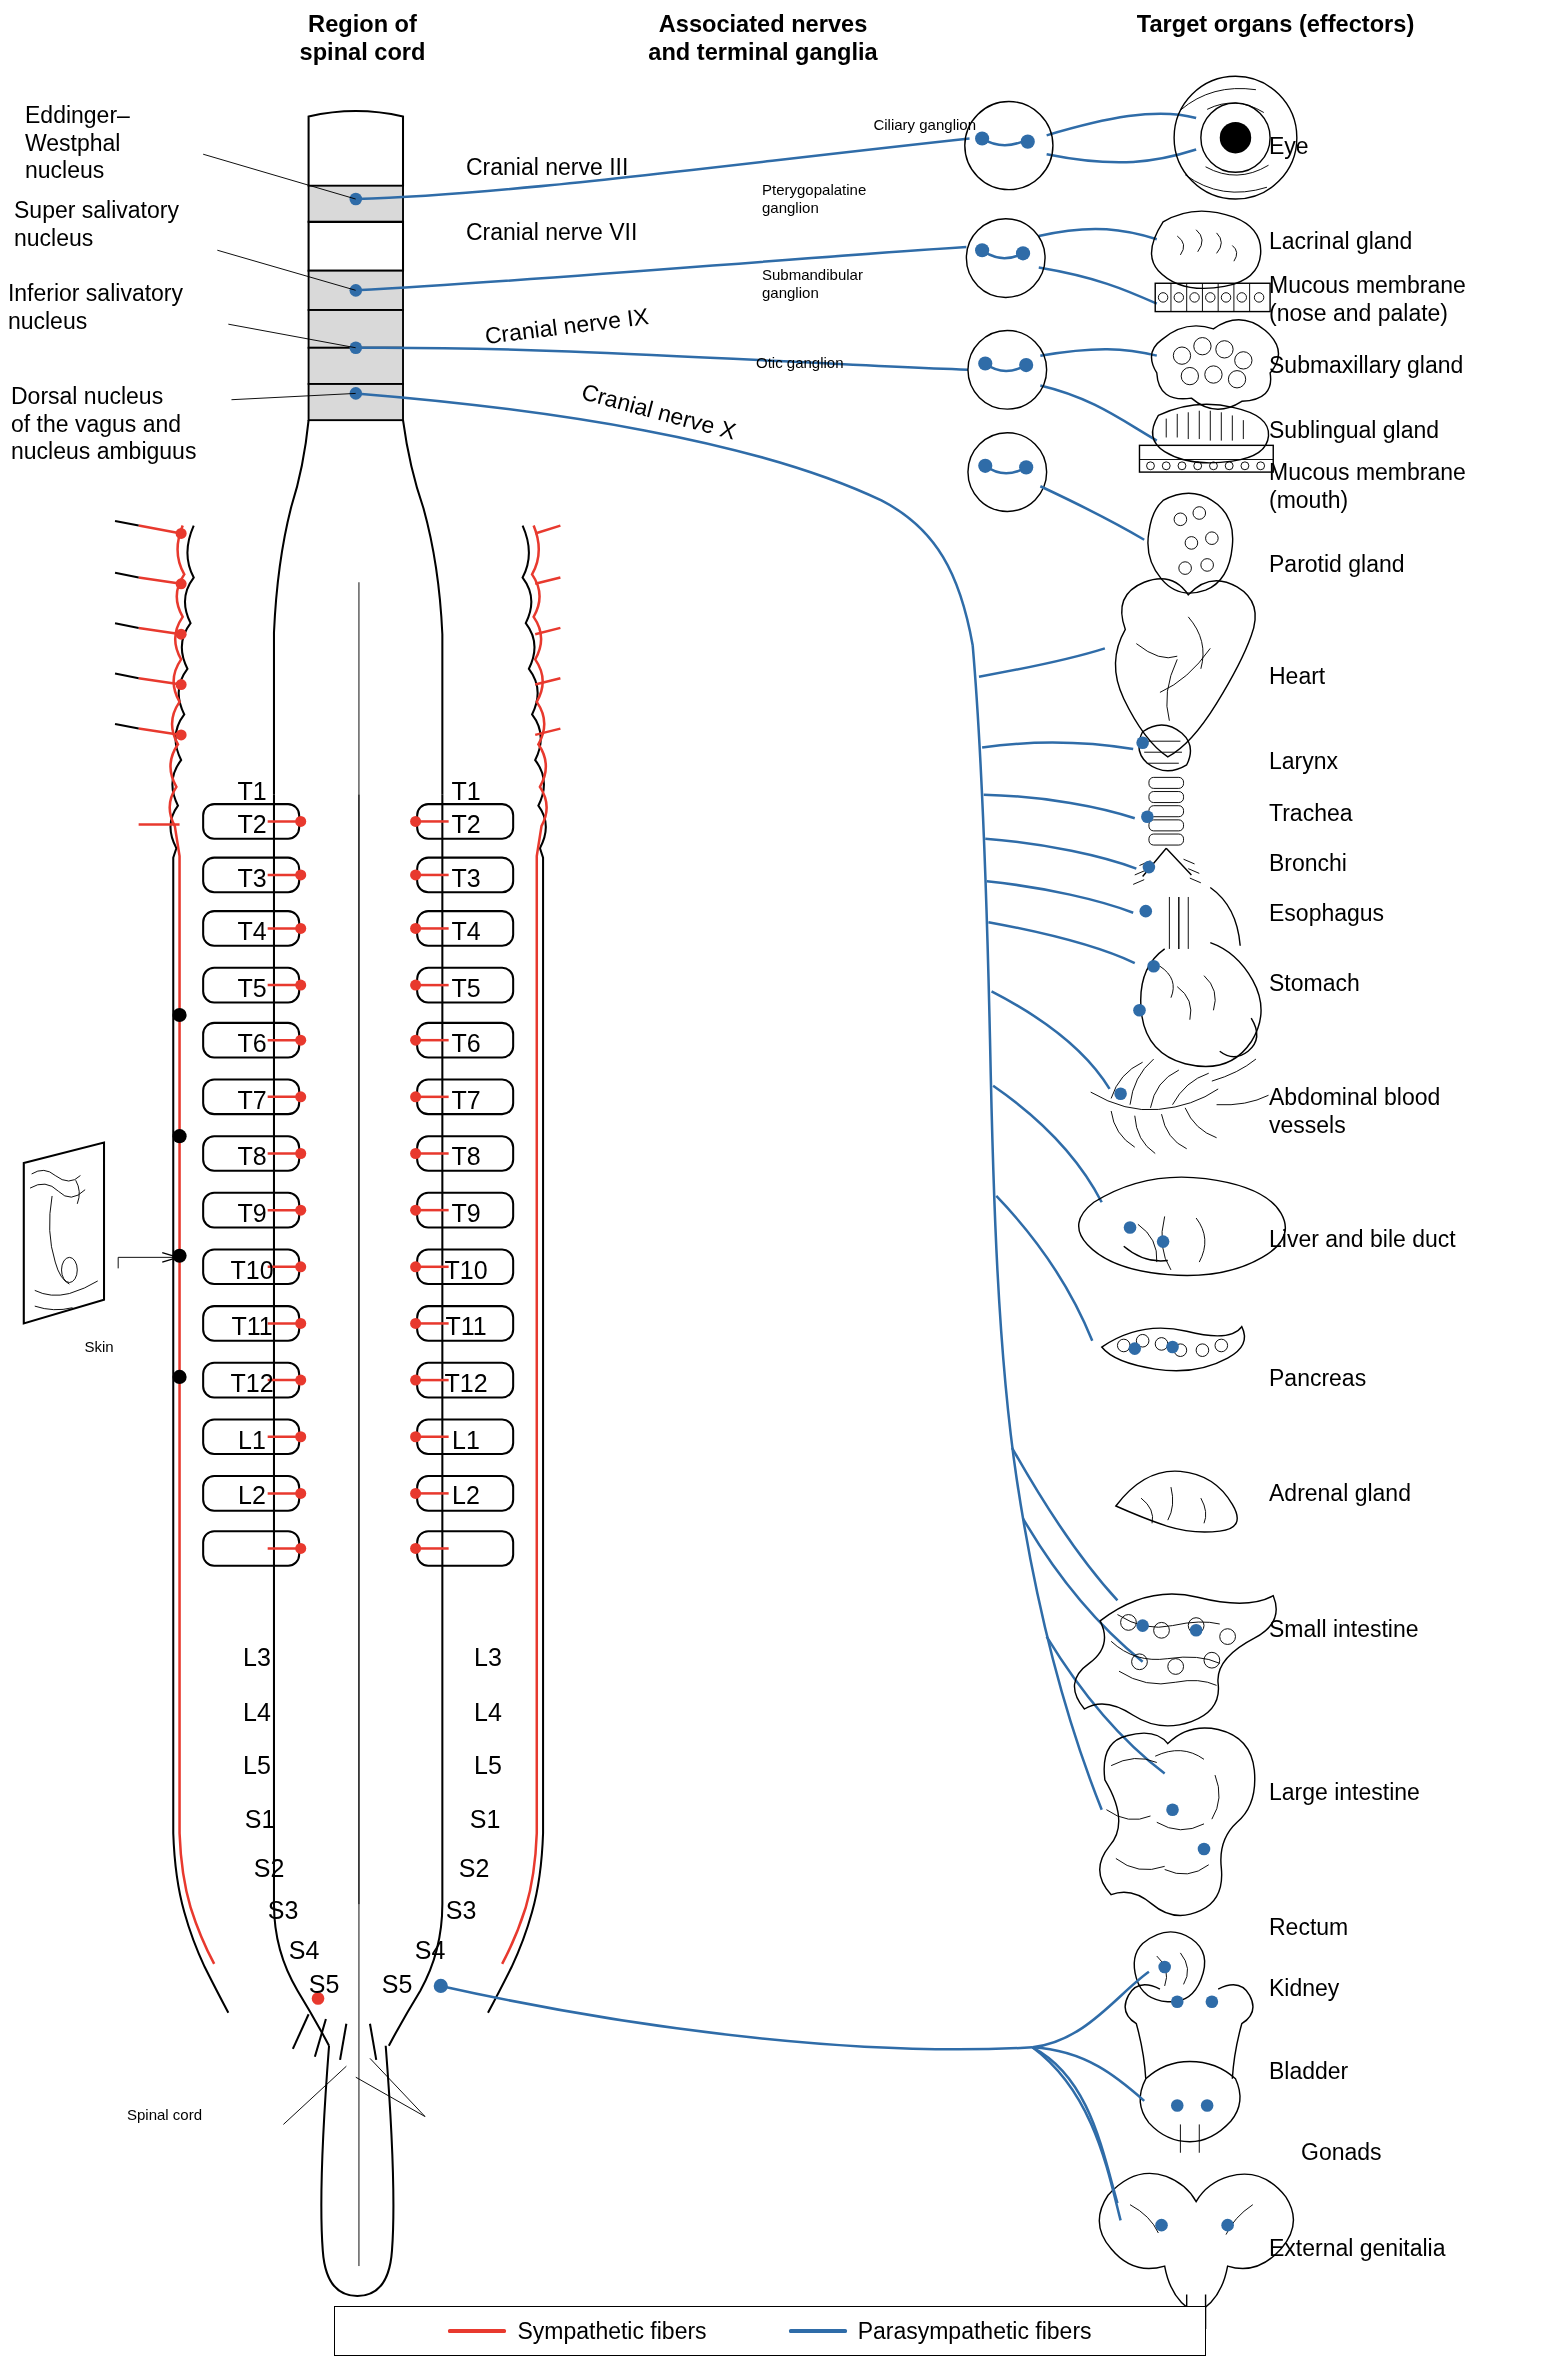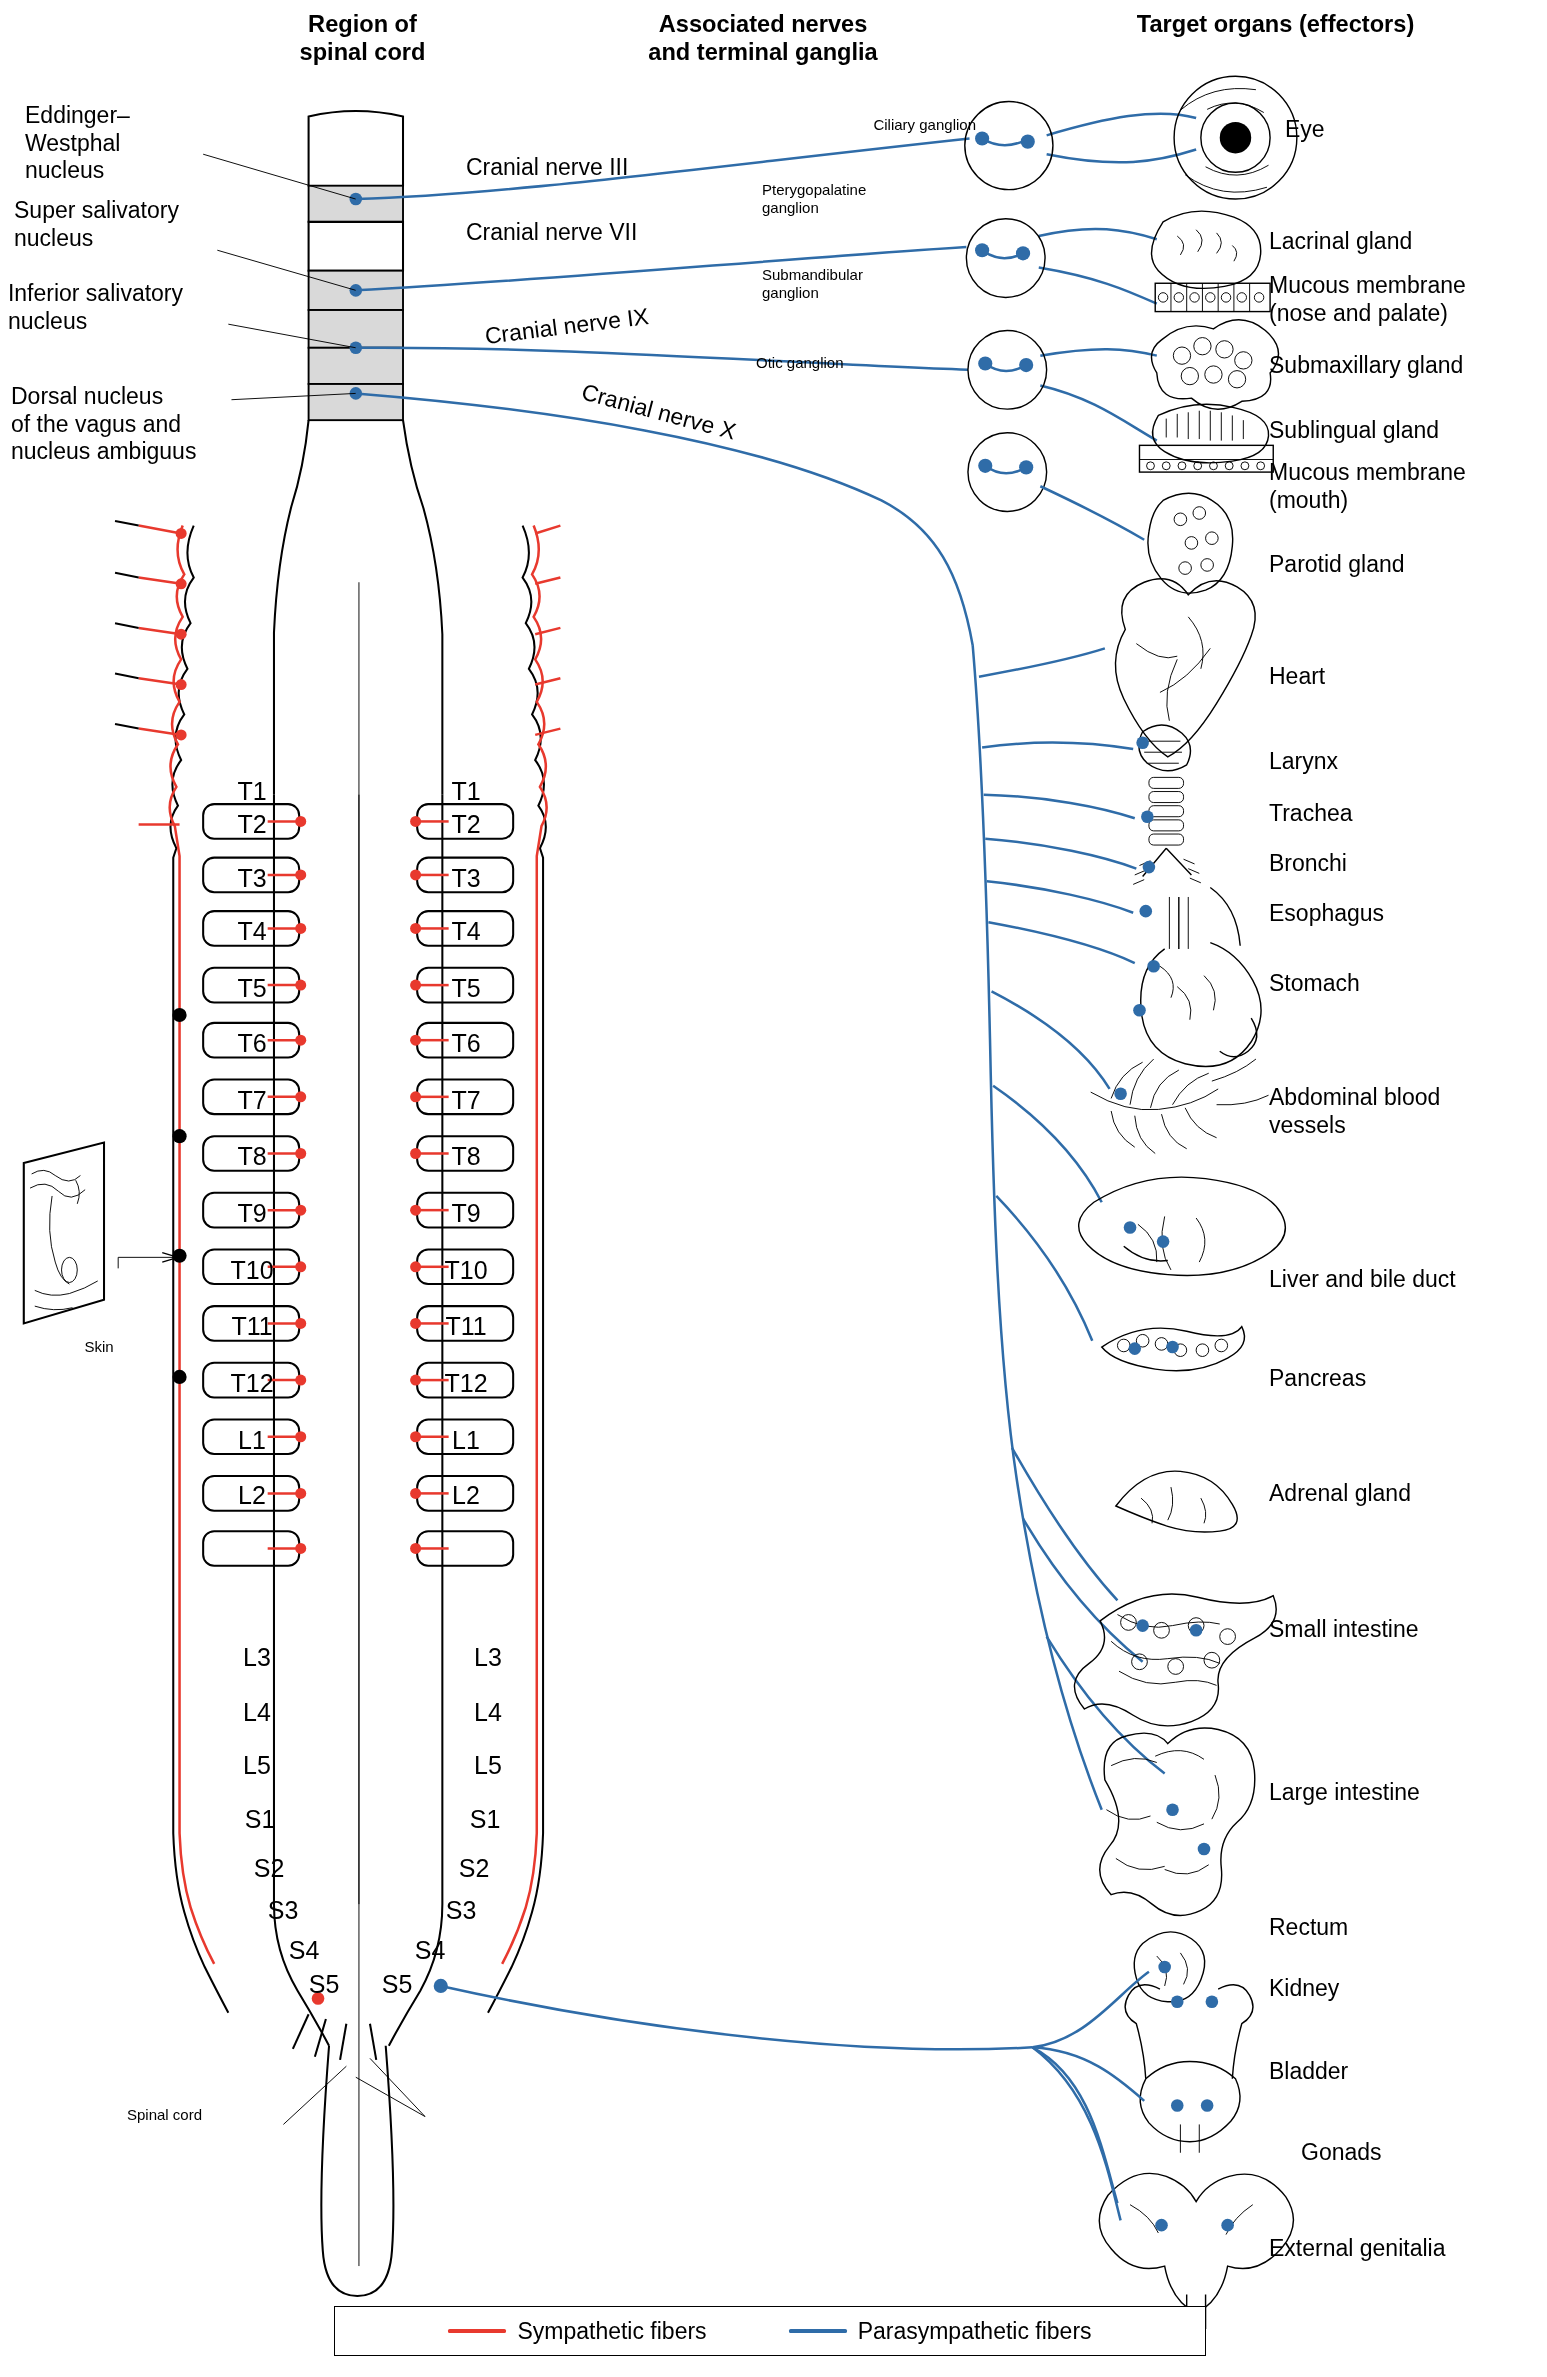--- a/index.html
+++ b/index.html
@@ -636,38 +636,38 @@
   <div class="seg-lbl" style="left:455px; top:1753px; width:66px;">L5</div>
   <div class="seg-lbl" style="left:452px; top:1807px; width:66px;">S1</div>
   <div class="seg-lbl" style="left:441px; top:1856px; width:66px;">S2</div>
   <div class="seg-lbl" style="left:428px; top:1898px; width:66px;">S3</div>
   <div class="seg-lbl" style="left:397px; top:1938px; width:66px;">S4</div>
   <div class="seg-lbl" style="left:364px; top:1972px; width:66px;">S5</div>
 
   <div class="abs lbl" style="left:44px; top:1338px; width:110px; text-align:center;">Skin</div>
   <div class="abs lbl" style="left:127px; top:2106px; width:175px; text-align:left;">Spinal cord</div>
 
-  <div class="abs organ-lbl" style="left:1269px; top:116px;padding-left:16px;">Eye</div>
+  <div class="abs organ-lbl" style="left:1269px; top:133px;">Eye</div>
   <div class="abs organ-lbl" style="left:1269px; top:228px;">Lacrinal gland</div>
   <div class="abs organ-lbl" style="left:1269px; top:272px;">Mucous membrane
 (nose and palate)</div>
   <div class="abs organ-lbl" style="left:1269px; top:352px;">Submaxillary gland</div>
   <div class="abs organ-lbl" style="left:1269px; top:417px;">Sublingual gland</div>
   <div class="abs organ-lbl" style="left:1269px; top:459px;">Mucous membrane
 (mouth)</div>
   <div class="abs organ-lbl" style="left:1269px; top:551px;">Parotid gland</div>
   <div class="abs organ-lbl" style="left:1269px; top:663px;">Heart</div>
   <div class="abs organ-lbl" style="left:1269px; top:748px;">Larynx</div>
   <div class="abs organ-lbl" style="left:1269px; top:800px;">Trachea</div>
   <div class="abs organ-lbl" style="left:1269px; top:850px;">Bronchi</div>
   <div class="abs organ-lbl" style="left:1269px; top:900px;">Esophagus</div>
   <div class="abs organ-lbl" style="left:1269px; top:970px;">Stomach</div>
   <div class="abs organ-lbl" style="left:1269px; top:1084px;">Abdominal blood
 vessels</div>
-  <div class="abs organ-lbl" style="left:1269px; top:1226px;margin-top:40px;">Liver and bile duct</div>
+  <div class="abs organ-lbl" style="left:1269px; top:1226px;">Liver and bile duct</div>
   <div class="abs organ-lbl" style="left:1269px; top:1365px;">Pancreas</div>
   <div class="abs organ-lbl" style="left:1269px; top:1480px;">Adrenal gland</div>
   <div class="abs organ-lbl" style="left:1269px; top:1616px;">Small intestine</div>
   <div class="abs organ-lbl" style="left:1269px; top:1779px;">Large intestine</div>
   <div class="abs organ-lbl" style="left:1269px; top:1914px;">Rectum</div>
   <div class="abs organ-lbl" style="left:1269px; top:1975px;">Kidney</div>
   <div class="abs organ-lbl" style="left:1269px; top:2058px;">Bladder</div>
   <div class="abs organ-lbl" style="left:1269px; top:2139px;margin-left:32px;">Gonads</div>
   <div class="abs organ-lbl" style="left:1269px; top:2235px;">External genitalia</div>
 

